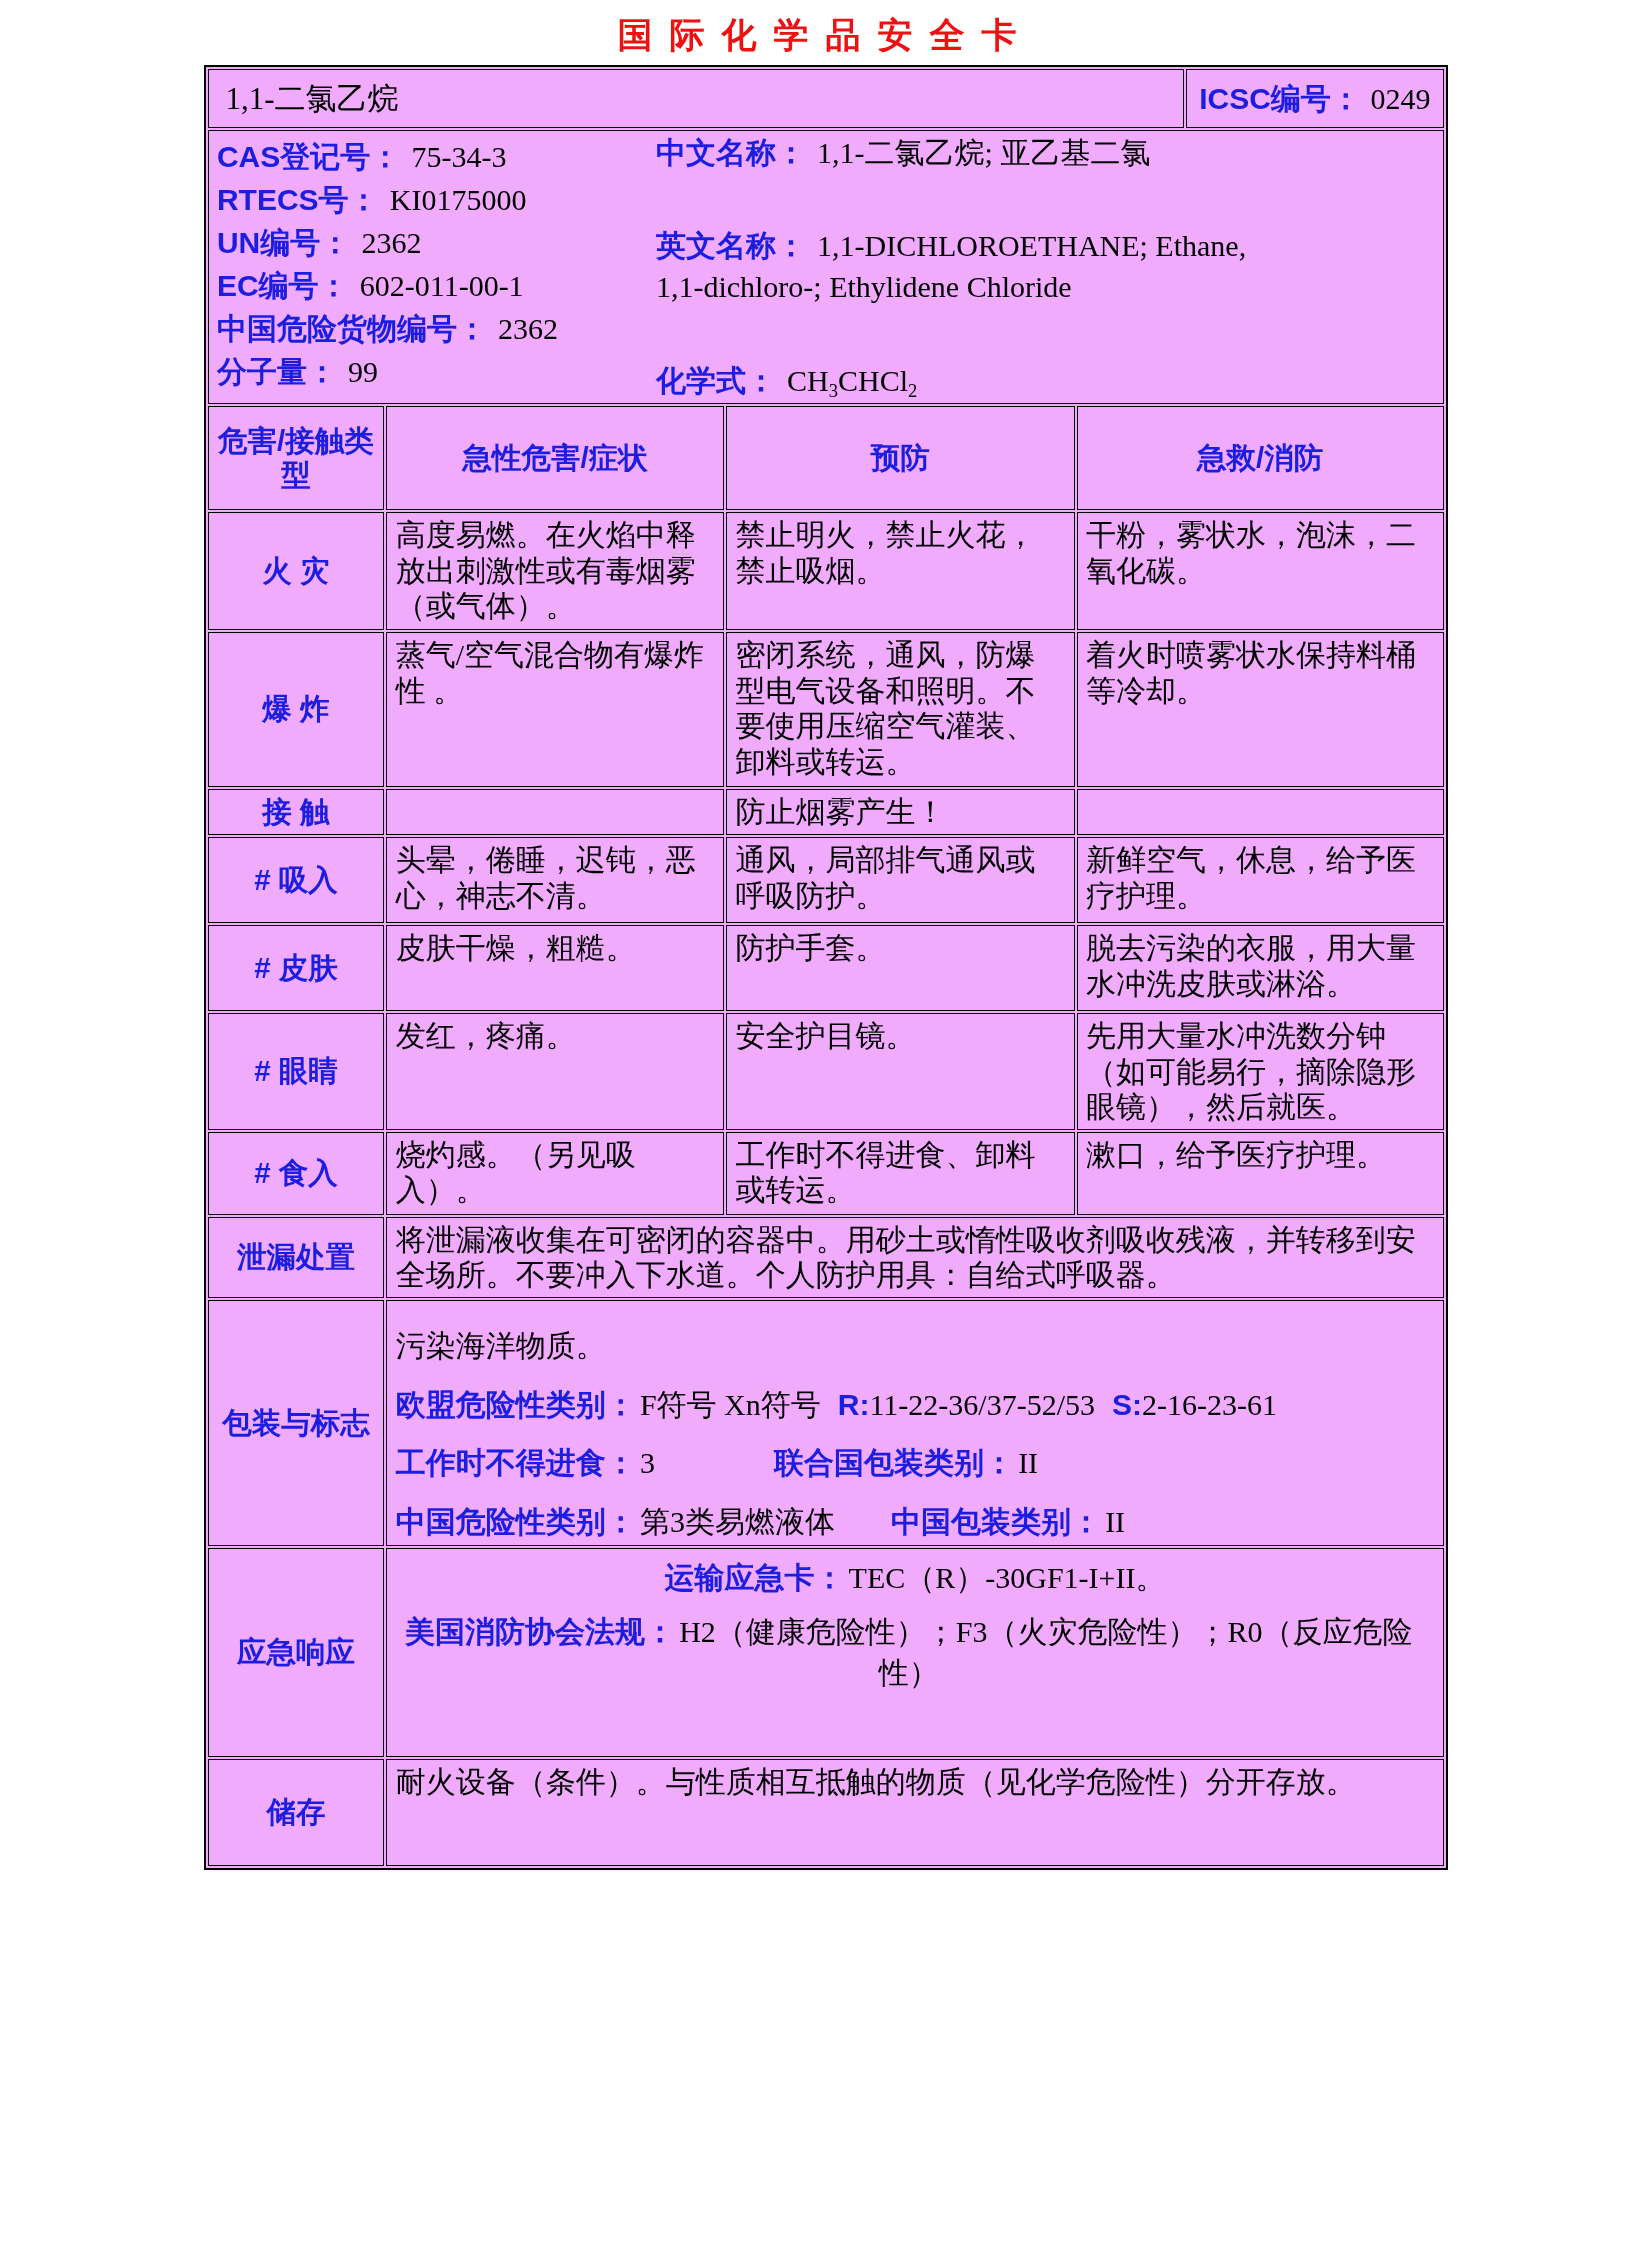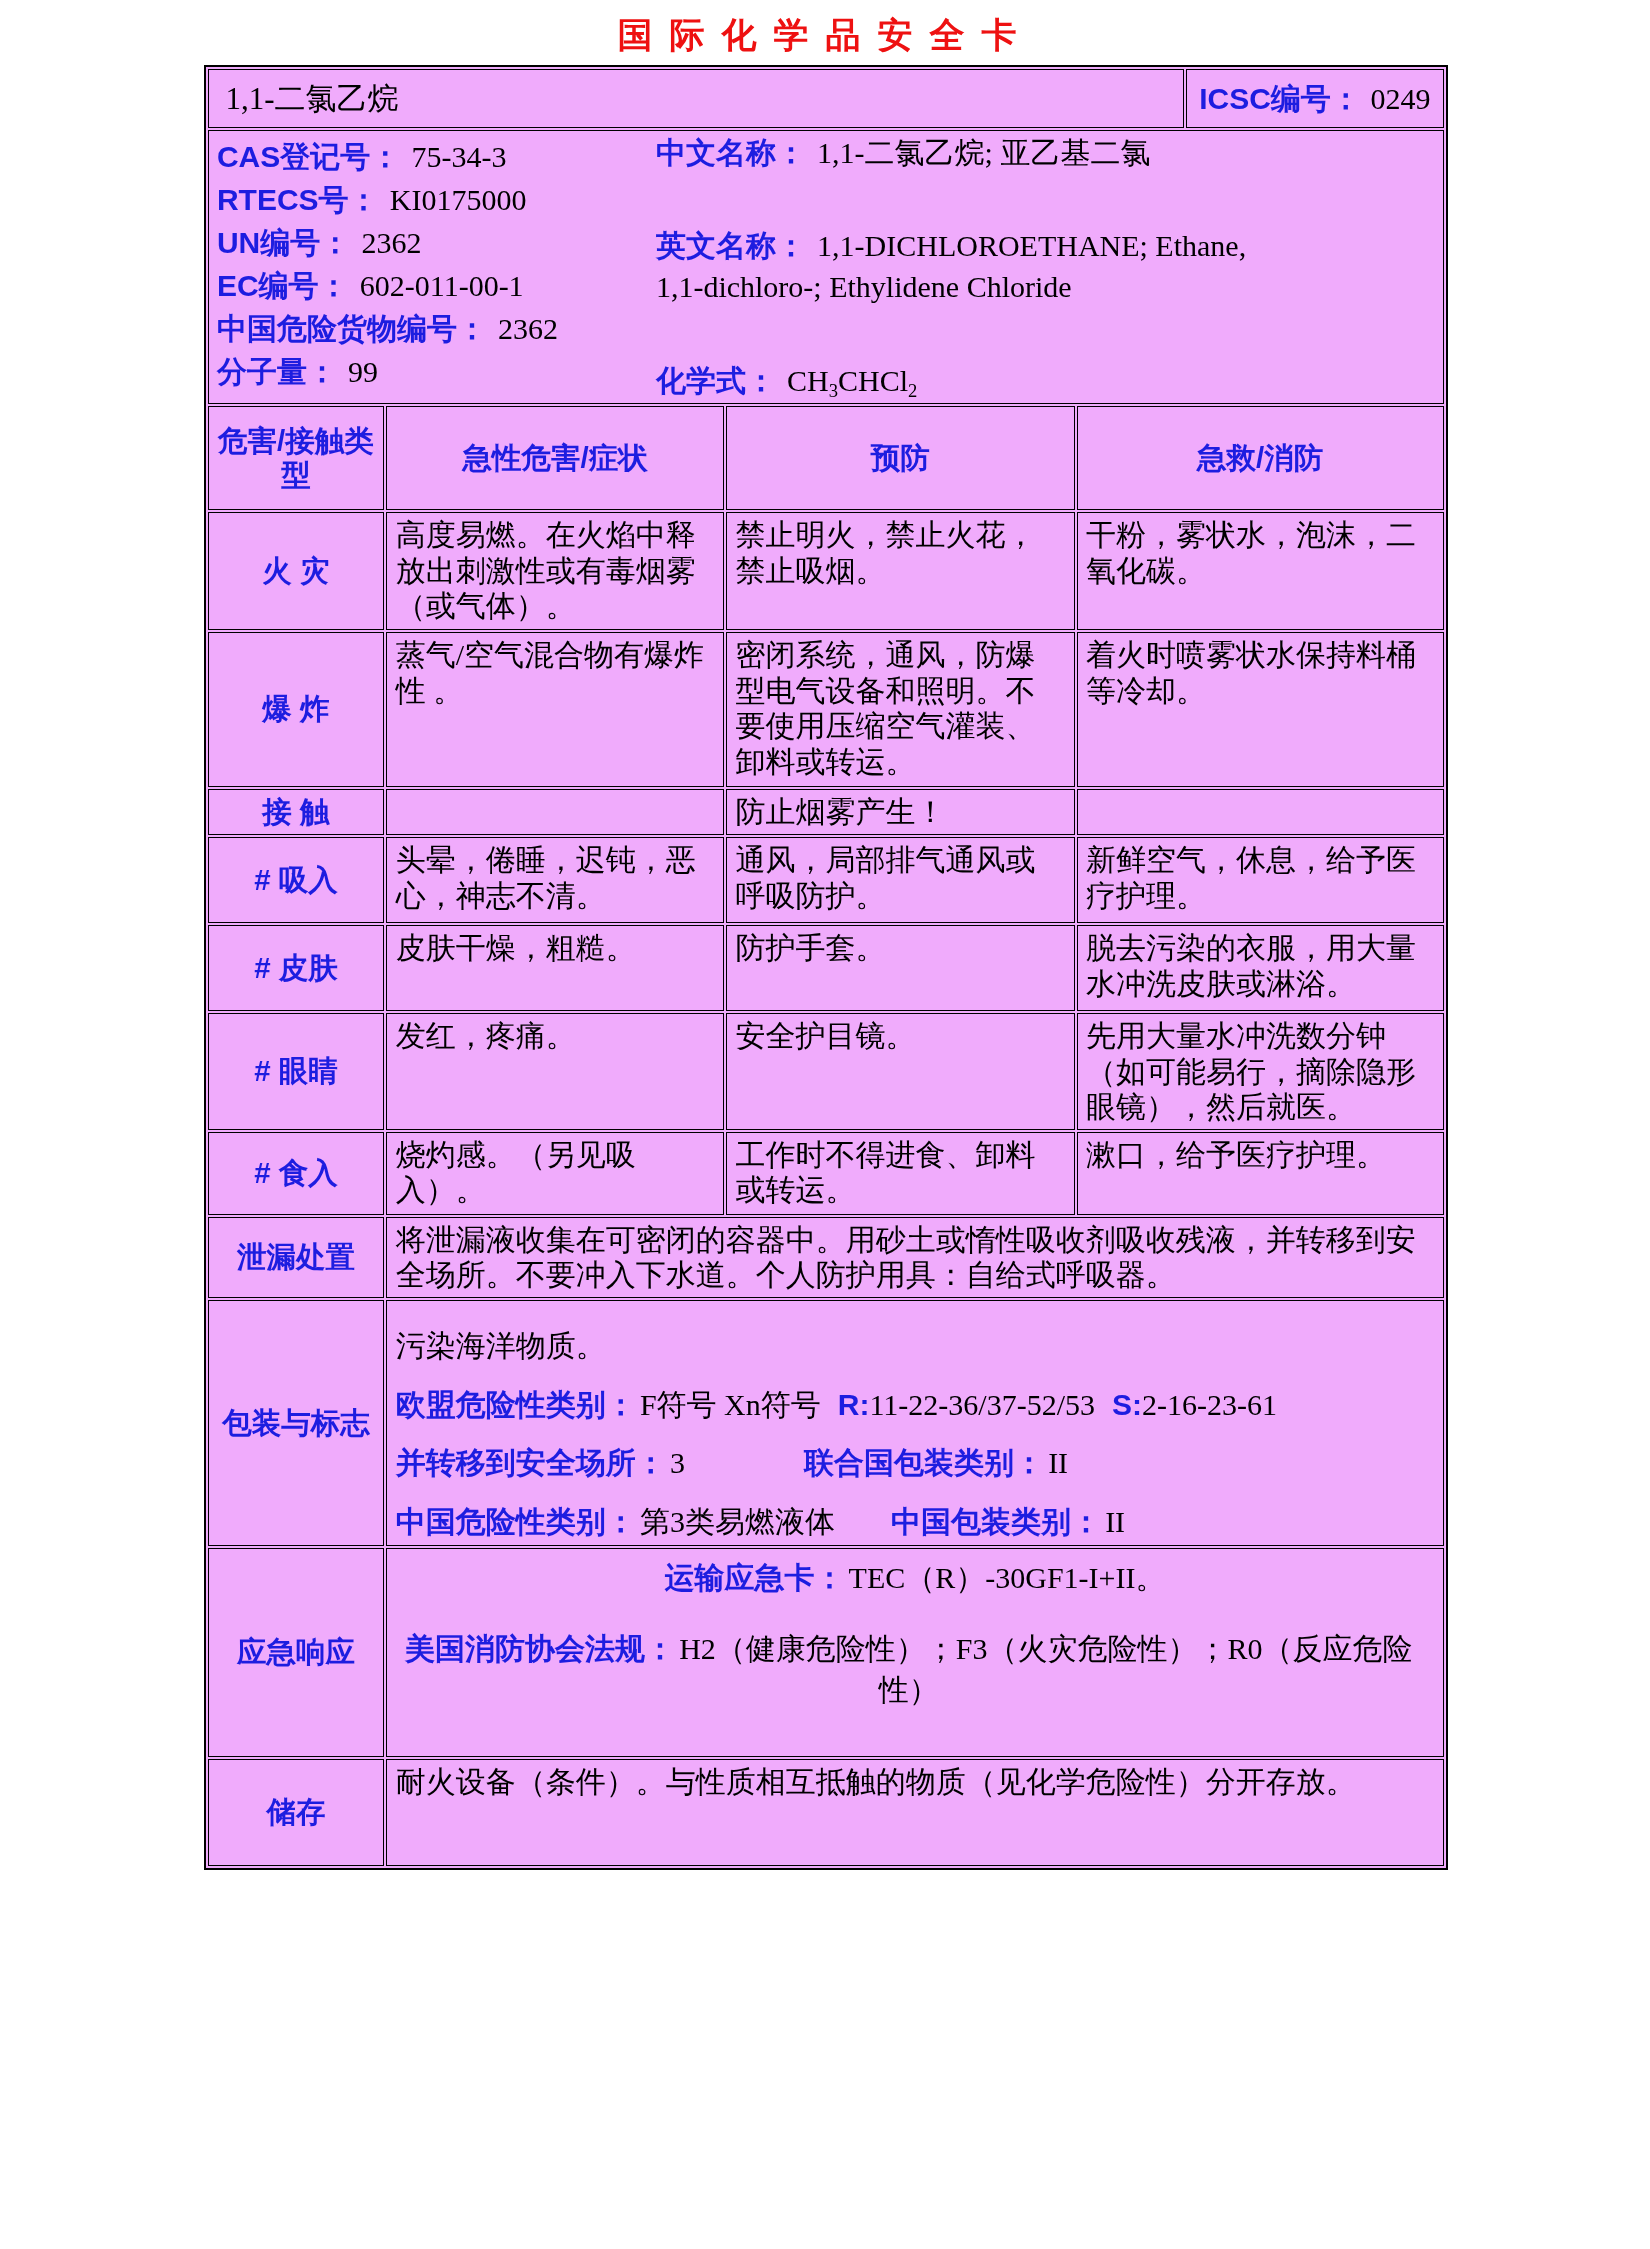--- a/index.html
+++ b/index.html
@@ -99,21 +99,21 @@
   .id-right .val { margin-left: 11.2px; color: #000; font-family: "Liberation Serif","DejaVu Serif",serif; font-weight: normal; }
   sub.fsub { font-size: 0.62em; vertical-align: -0.3em; line-height: 0; }
   
   .pk-line { line-height: 1.3; margin-top: 19.7px; }
   .pk-first { margin-top: 21px; }
   .seg { margin-left: 17px; }
   .seg0 { margin-left: 4.2px; }
   .gap-un { margin-left: 119px; }
   .gap-cn { margin-left: 56px; }
   .em-line { line-height: 1.35; margin-top: 4.2px; text-align: center; }
-  .em-line2 { margin-top: 31px; max-width: 1026px; }
+  .em-line2 { margin-top: 14px; max-width: 1026px; }
 </style>
 </head>
 <body>
 
 <div class="page-title">国际化学品安全卡</div>
 
 <table class="card">
   <colgroup>
     <col style="width:176px">
       <col style="width:336px">
@@ -212,21 +212,21 @@
   </tr>
 
   <tr class="rh-pack">
     <td class="label-cell">包装与标志</td>
     <td colspan="4">
       <div class="pk-line pk-first">污染海洋物质。</div>
       <div class="pk-line">
         <span class="blue">欧盟危险性类别：</span><span class="seg0">F符号 Xn符号</span><span class="blue seg">R:</span><span>11-22-36/37-52/53</span><span class="blue seg">S:</span><span>2-16-23-61</span>
       </div>
       <div class="pk-line">
-        <span class="blue">并转移到安全场所：</span><span class="seg0">3</span><span class="blue gap-un">联合国包装类别：</span><span class="seg0">II</span>
+        <span class="blue">工作时不得进食：</span><span class="seg0">3</span><span class="blue gap-un">联合国包装类别：</span><span class="seg0">II</span>
       </div>
       <div class="pk-line">
         <span class="blue">中国危险性类别：</span><span class="seg0">第3类易燃液体</span><span class="blue gap-cn">中国包装类别：</span><span class="seg0">II</span>
       </div>
     </td>
   </tr>
 
   <tr class="rh-emer">
     <td class="label-cell">应急响应</td>
     <td colspan="4">

